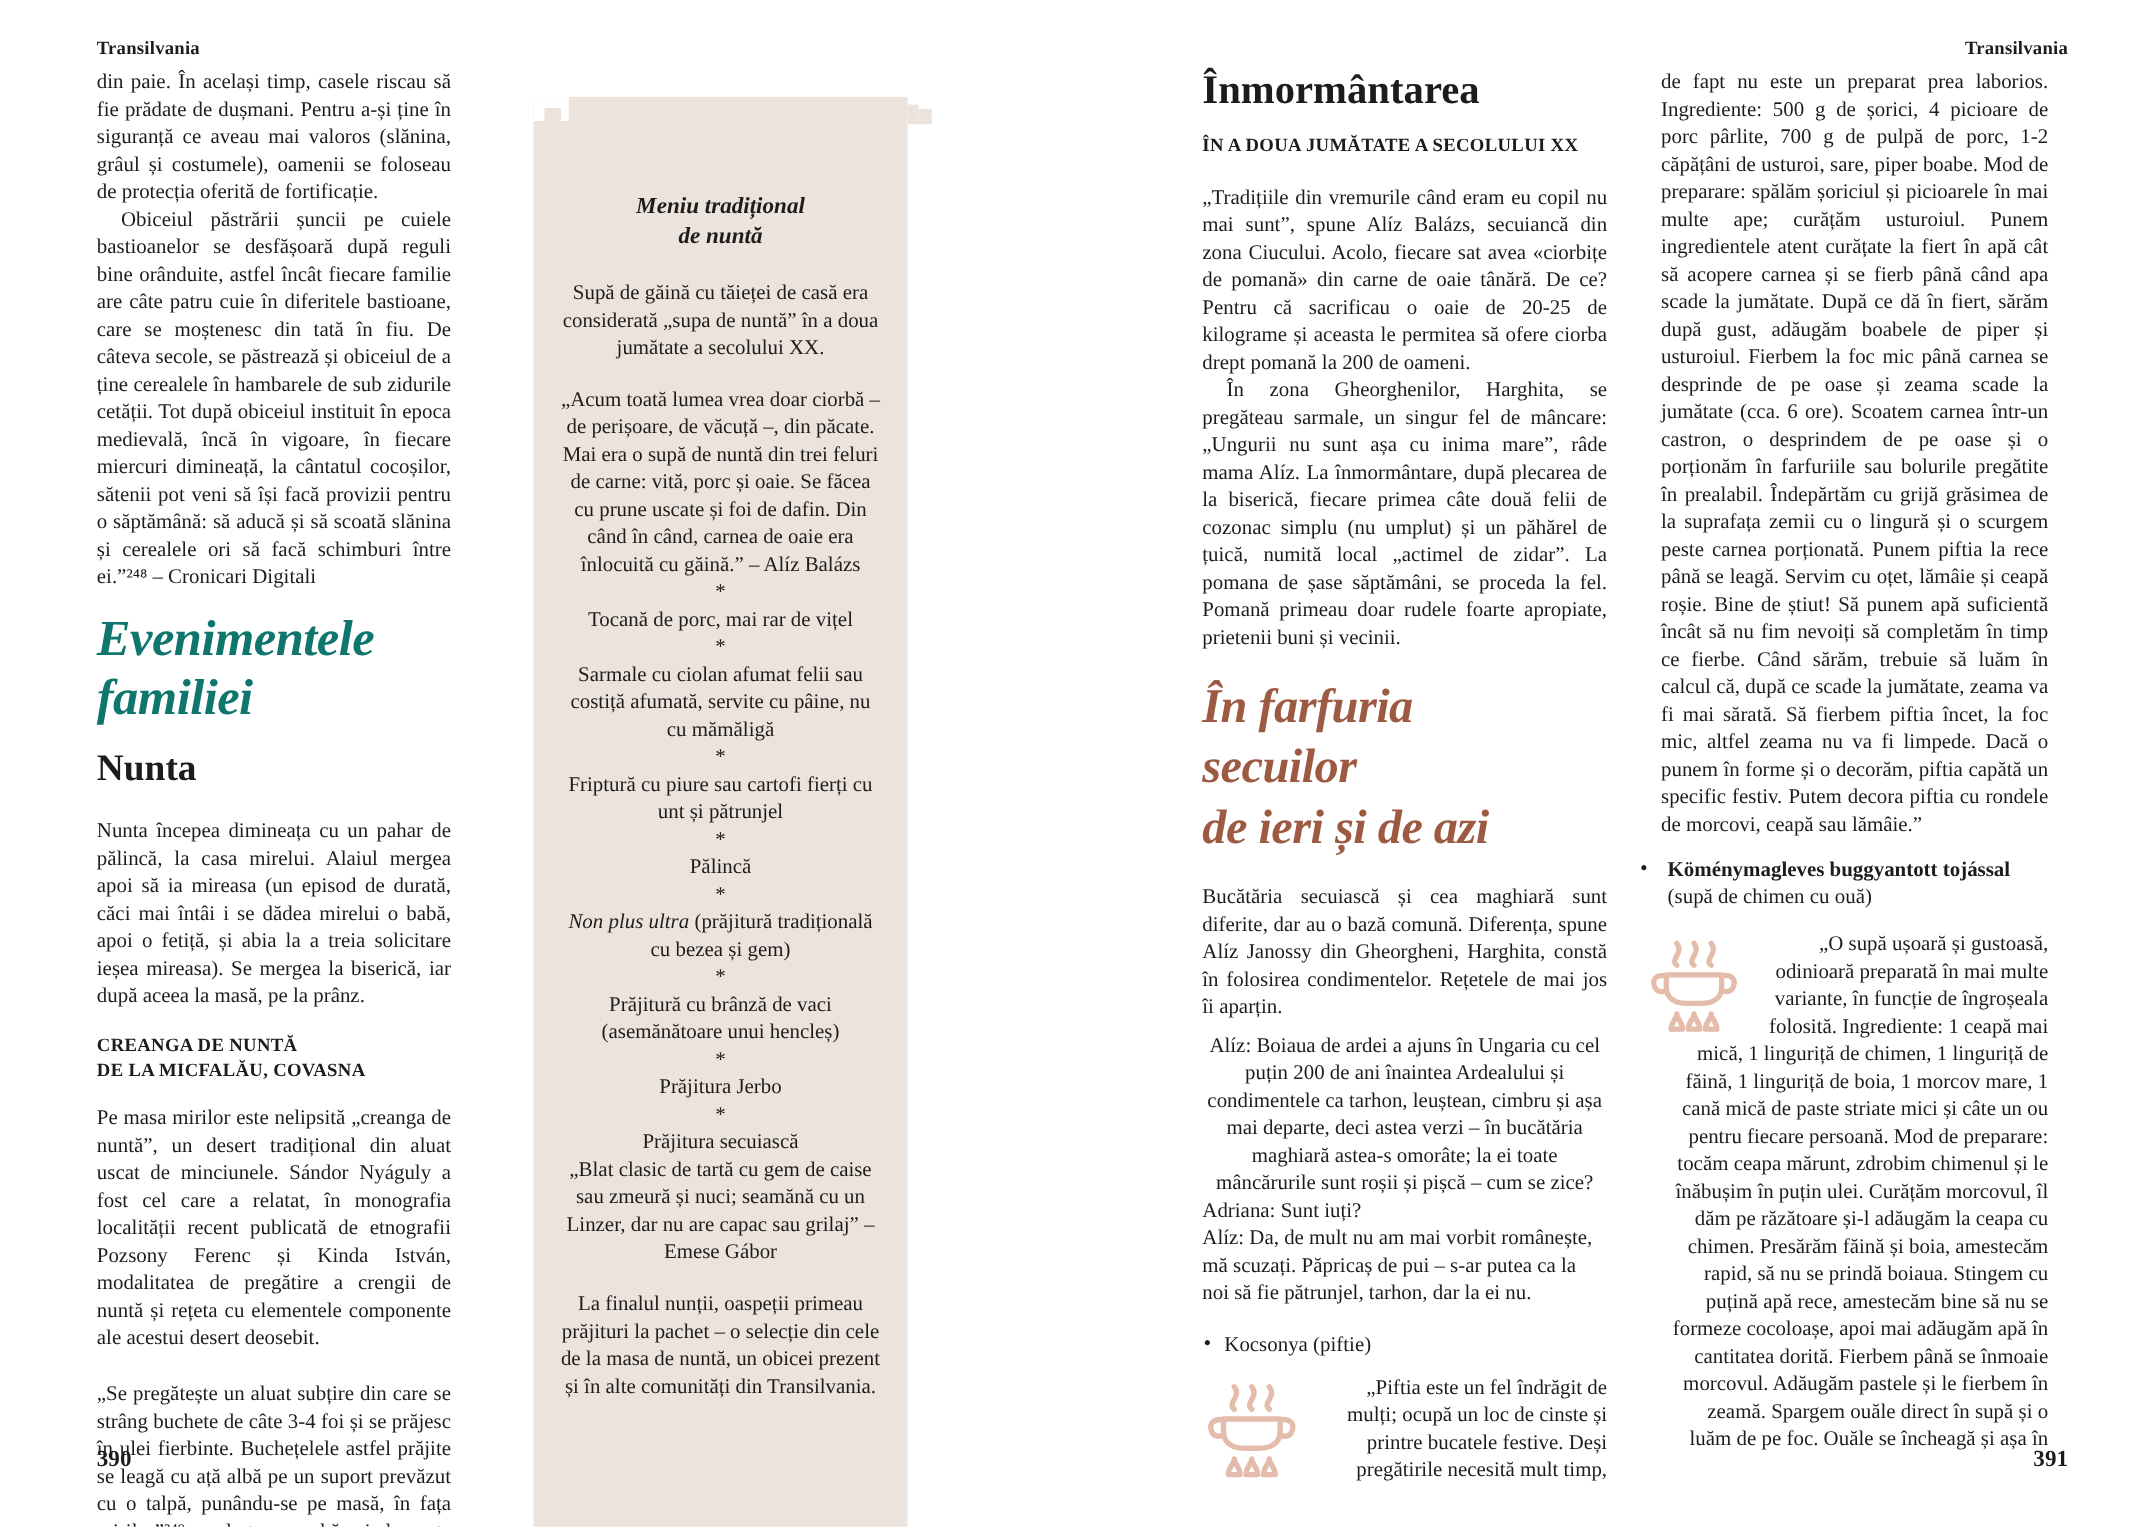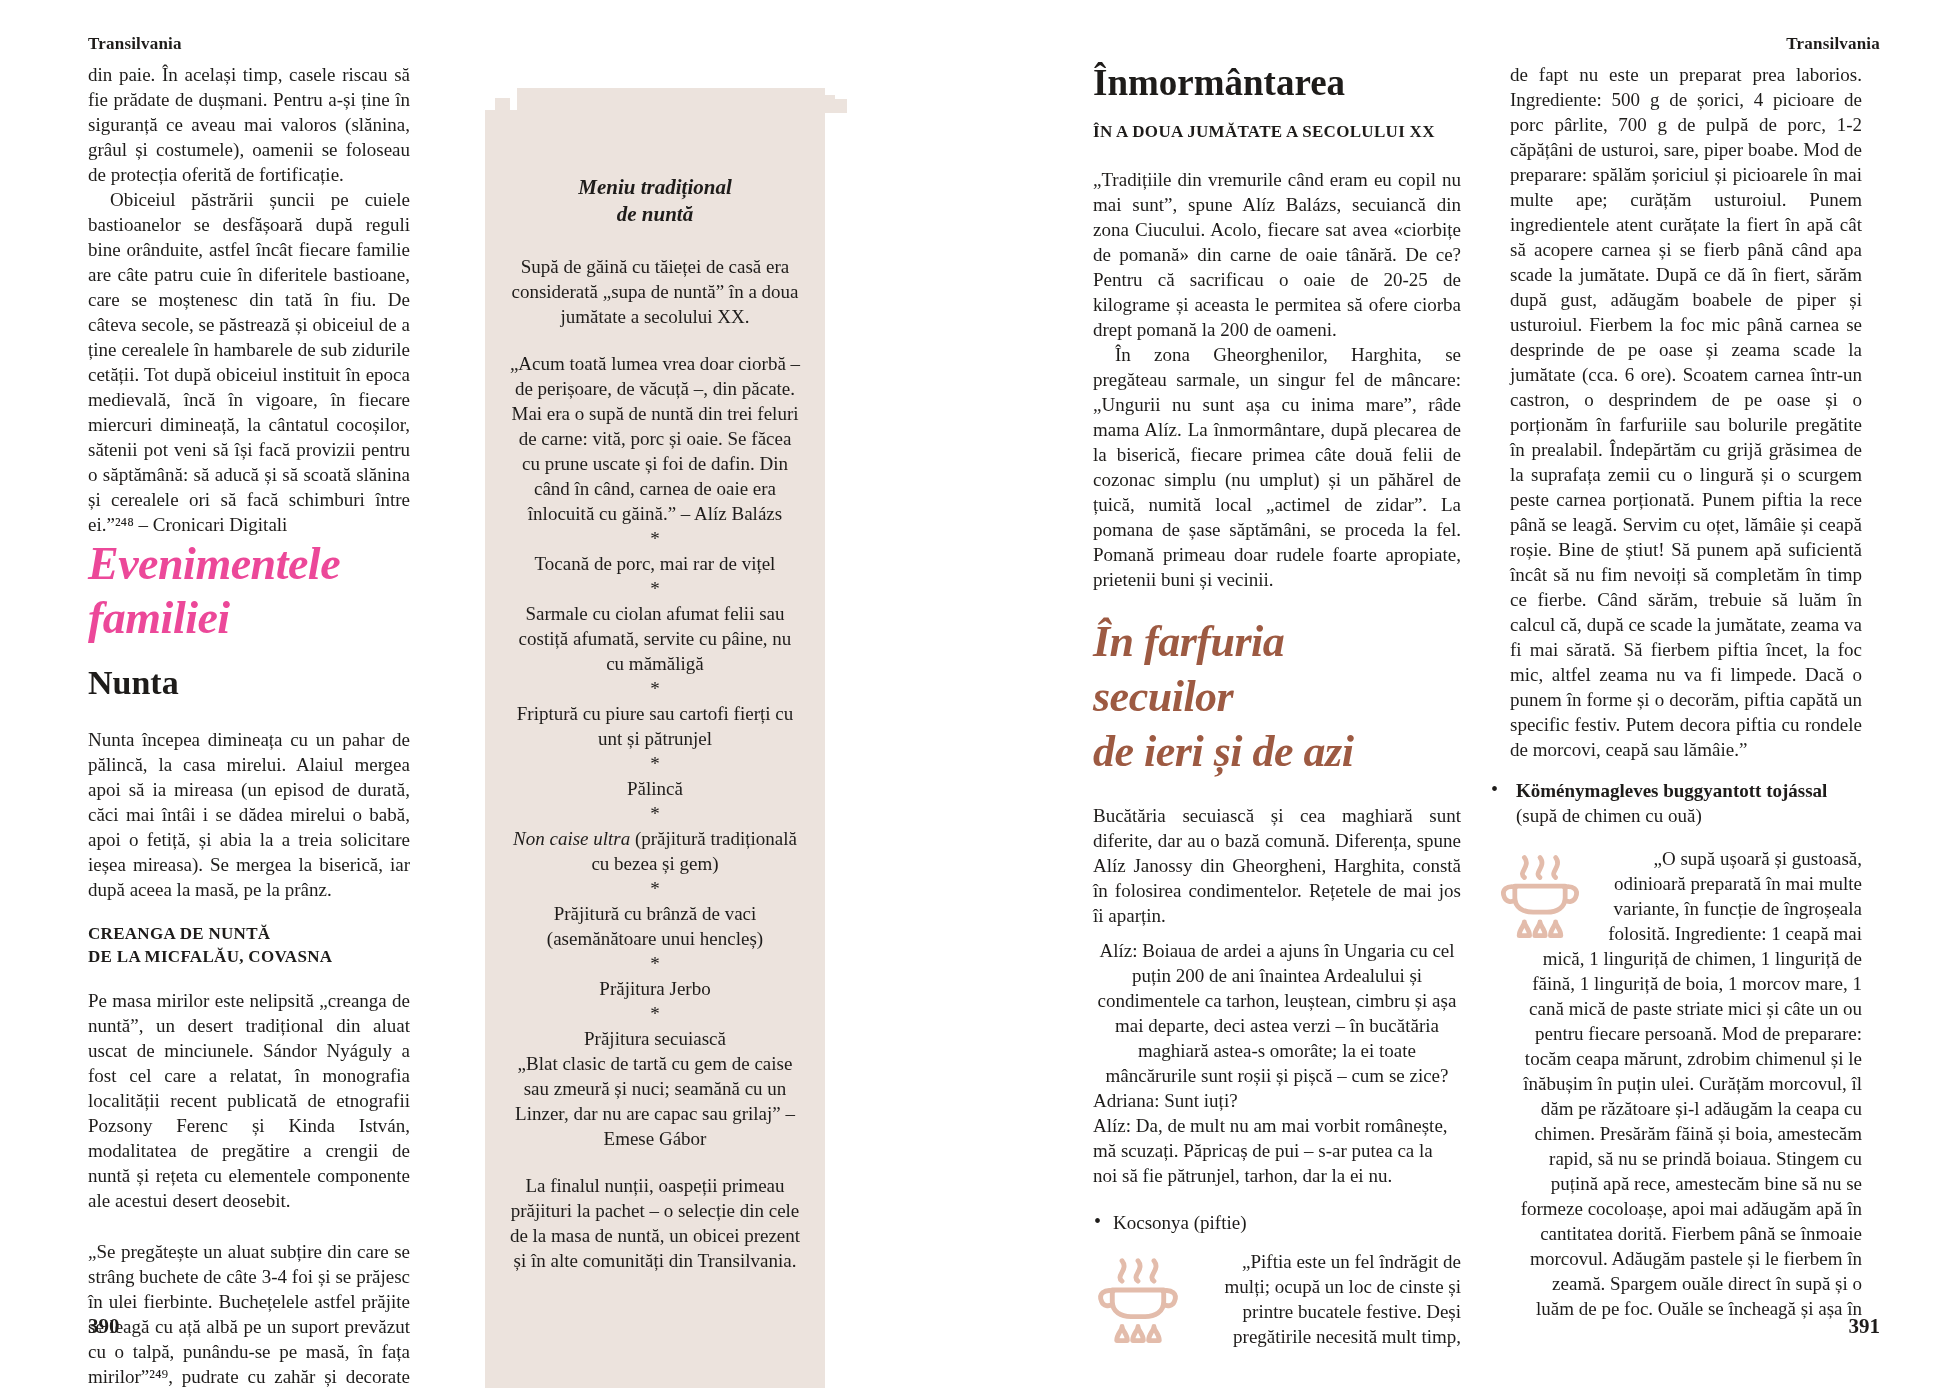--- a/index.html
+++ b/index.html
@@ -6,21 +6,21 @@
   body{
     width:1949px;height:1388px;position:relative;background:#ffffff;
     font-family:"Liberation Serif",serif;color:#1e1c1a;overflow:hidden;
   }
   p{margin:0}
   .abs{position:absolute}
   .runhead{position:absolute;top:34px;font-weight:bold;font-size:17px;letter-spacing:.2px}
   .pagenum{position:absolute;top:1314px;font-weight:bold;font-size:21px}
   .bodytext{font-size:19px;line-height:25px;text-align:justify}
   .indent{text-indent:22px}.gap20{margin-top:20px}.gap26{margin-top:26px}
-  .big-head{font-weight:bold;font-style:italic;color:#ec4899;font-size:46px;line-height:54px;letter-spacing:-.5px;}
+  .big-head{font-weight:bold;font-style:italic;color:#0f766e;font-size:46px;line-height:54px;letter-spacing:-.5px;margin-top:16px}
   .sec-head{font-weight:bold;font-style:italic;color:#9d5a42;font-size:44px;line-height:55px;letter-spacing:-.5px;margin-top:22px}
   .h2{font-size:34px;font-weight:bold;margin-top:18px;line-height:40px}
   .h1{font-size:37px;font-weight:bold;line-height:42px}
   .kicker{font-size:17px;font-weight:bold;line-height:23px;letter-spacing:.3px;margin-top:22px}
   .kicker1{font-size:17px;font-weight:bold;line-height:23px;letter-spacing:.3px;margin-top:20px}
 
   
   .menu-box{position:absolute;left:485px;top:88px;width:340px;height:1348px;
     background:#ece3dd;box-sizing:border-box;padding:86px 24px 0;text-align:center}
   .menu-title{font-size:21px;line-height:27px;font-weight:bold;font-style:italic;margin-bottom:26px}
@@ -116,21 +116,21 @@
       <div class="menu-item"><span class="menu-lead"></span><span>„Acum toată lumea vrea doar ciorbă – de perișoare, de văcuță –, din păcate. Mai era o supă de nuntă din trei feluri de carne: vită, porc și oaie. Se făcea cu prune uscate și foi de dafin. Din când în când, carnea de oaie era înlocuită cu găină.” – Alíz Balázs</span></div>
       <div class="menu-item"><span class="menu-lead"></span><span>*</span></div>
       <div class="menu-item"><span class="menu-lead"></span><span>Tocană de porc, mai rar de vițel</span></div>
       <div class="menu-item"><span class="menu-lead"></span><span>*</span></div>
       <div class="menu-item"><span class="menu-lead"></span><span>Sarmale cu ciolan afumat felii sau costiță afumată, servite cu pâine, nu cu mămăligă</span></div>
       <div class="menu-item"><span class="menu-lead"></span><span>*</span></div>
       <div class="menu-item"><span class="menu-lead"></span><span>Friptură cu piure sau cartofi fierți cu unt și pătrunjel</span></div>
       <div class="menu-item"><span class="menu-lead"></span><span>*</span></div>
       <div class="menu-item"><span class="menu-lead"></span><span>Pălincă</span></div>
       <div class="menu-item"><span class="menu-lead"></span><span>*</span></div>
-      <div class="menu-item"><span class="menu-lead">Non caise ultra</span><span> (prăjitură tradițională cu bezea și gem)</span></div>
+      <div class="menu-item"><span class="menu-lead">Non plus ultra</span><span> (prăjitură tradițională cu bezea și gem)</span></div>
       <div class="menu-item"><span class="menu-lead"></span><span>*</span></div>
       <div class="menu-item"><span class="menu-lead"></span><span>Prăjitură cu brânză de vaci (asemănătoare unui hencleș)</span></div>
       <div class="menu-item"><span class="menu-lead"></span><span>*</span></div>
       <div class="menu-item"><span class="menu-lead"></span><span>Prăjitura Jerbo</span></div>
       <div class="menu-item"><span class="menu-lead"></span><span>*</span></div>
       <div class="menu-item"><span class="menu-lead"></span><span>Prăjitura secuiască</span></div>
       <div class="menu-item"><span class="menu-lead"></span><span>„Blat clasic de tartă cu gem de caise sau zmeură și nuci; seamănă cu un Linzer, dar nu are capac sau grilaj” – Emese Gábor</span></div>
       <div class="menu-item" data-kind="gap"><span class="menu-lead"></span><span></span></div>
       <div class="menu-item"><span class="menu-lead"></span><span>La finalul nunții, oaspeții primeau prăjituri la pachet – o selecție din cele de la masa de nuntă, un obicei prezent și în alte comunități din Transilvania.</span></div>
     </div>

